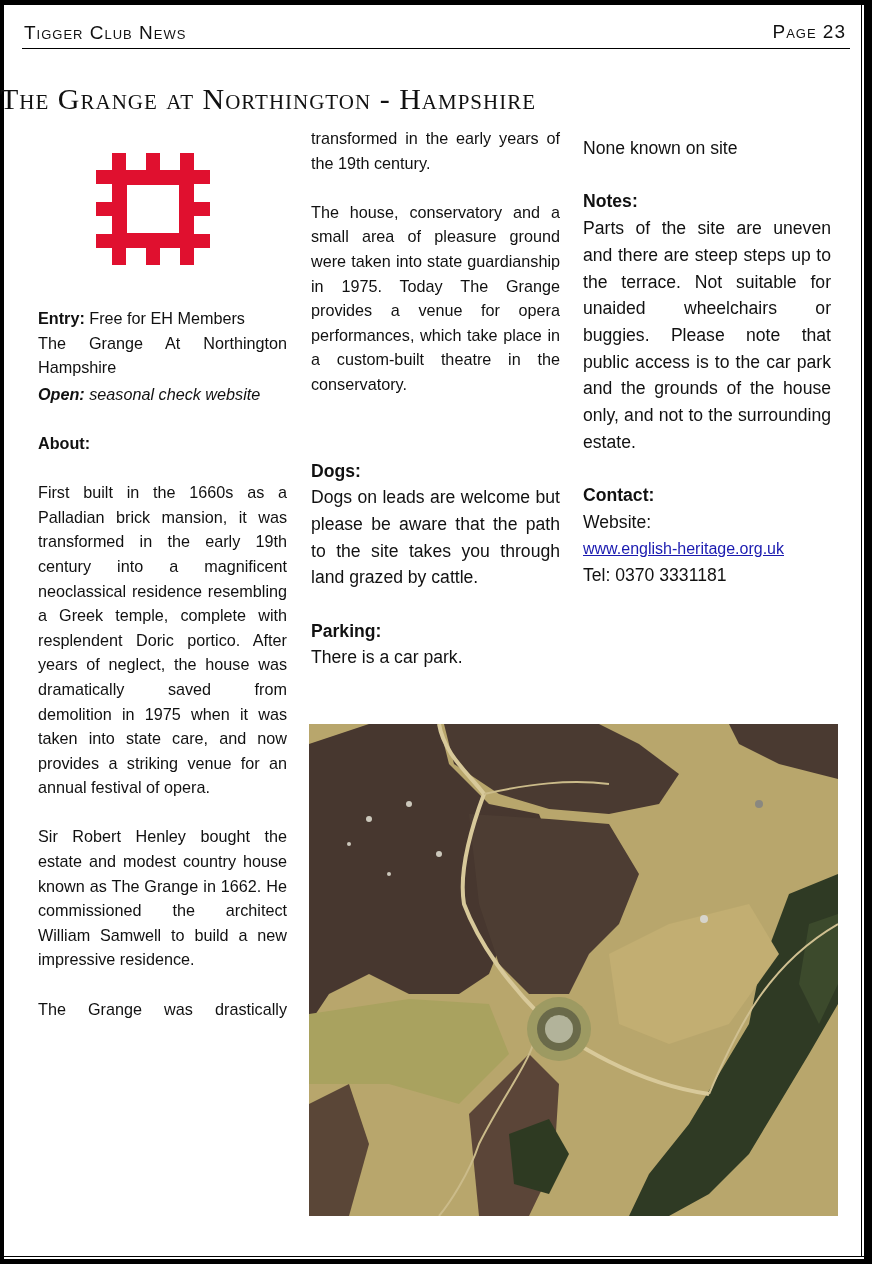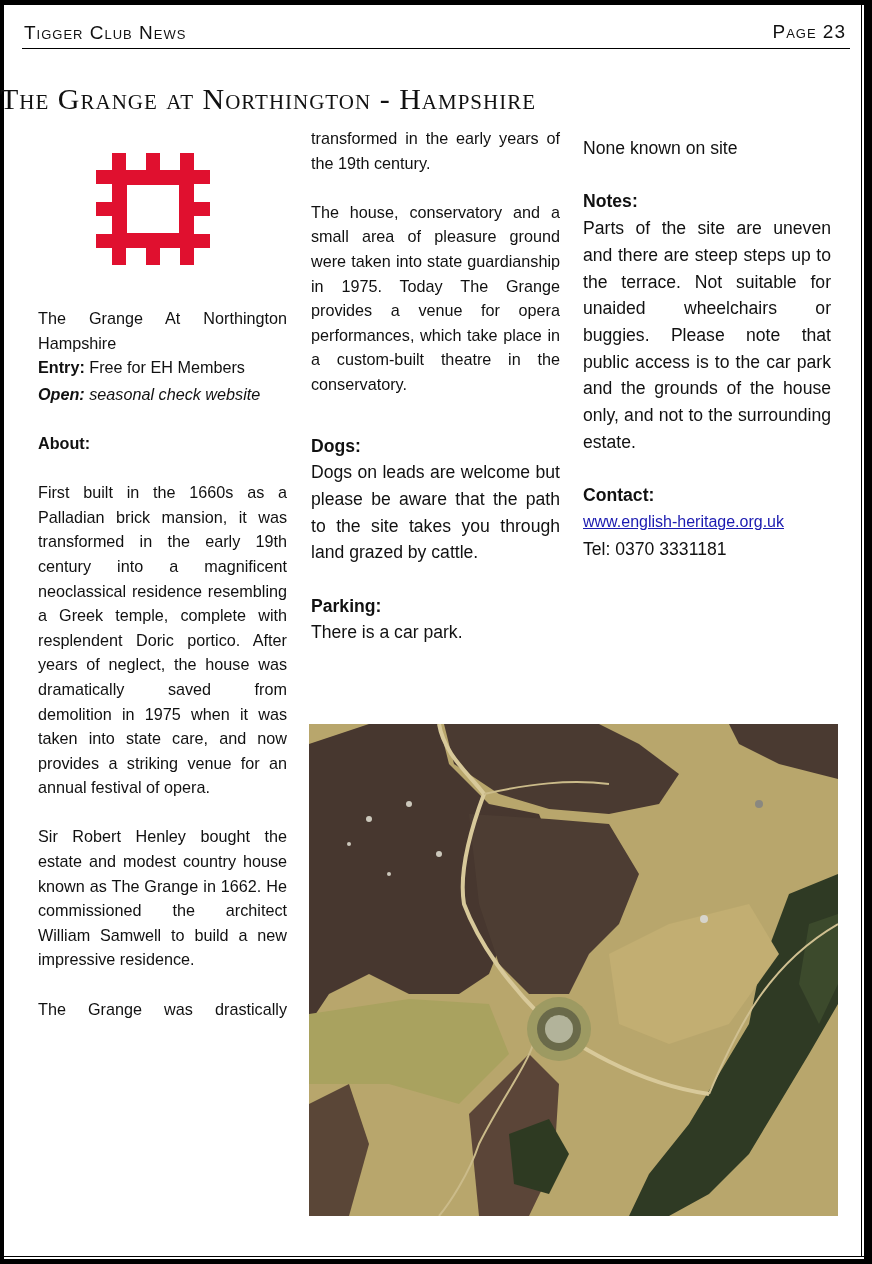--- a/index.html
+++ b/index.html
@@ -21,21 +21,21 @@
 
   .col { position: absolute; font-family: "Liberation Sans", sans-serif; font-size: 16.2px; line-height: 24.6px; text-align: justify; color: #111; }
   .col p { margin: 0; }
   .col .gap { height: 24.6px; }
   .col b { font-weight: bold; }
 
   .col1 { left: 38px; top: 306px; width: 249px; }
   .col2 { left: 311px; top: 126px; width: 249px; }
   .col3 { left: 583px; top: 135px; width: 248px; font-size: 17.6px; line-height: 26.7px; }
   .col3 .gap { height: 26.7px; }
-  .col2 .section { font-size: 17.6px; line-height: 26.7px; }
+  .col2 .section { font-size: 17.6px; line-height: 26.7px; margin-top: 25px; }
 
   .logo { position: absolute; left: 96px; top: 153px; width: 114px; height: 112px; }
 
   .link { color: #1a1ab0; text-decoration: underline; }
 
   .photo { position: absolute; left: 309px; top: 724px; width: 529px; height: 492px; overflow: hidden; background: #b9a66c; }
   .photo svg { display: block; }
 </style>
 </head>
 <body>
@@ -76,22 +76,22 @@
       <rect x="0" y="81" width="16" height="14"></rect>
 
       <rect x="98" y="17" width="16" height="14"></rect>
       <rect x="98" y="49" width="16" height="14"></rect>
       <rect x="98" y="81" width="16" height="14"></rect>
     </g>
   </svg>
 </div>
 
 <div class="col col1">
+  <p><b>Entry:</b> <span>Free for EH Members</span></p>
   <p>The Grange At Northington Hampshire</p>
-  <p><b>Entry:</b> <span>Free for EH Members</span></p>
   <p style="margin-top:2px;font-style:italic;"><b>Open:</b> <span>seasonal check website</span></p>
   <div class="gap"></div>
   <p><b>About:</b></p>
   <div class="gap"></div>
   <p>First built in the 1660s as a Palladian brick mansion, it was transformed in the early 19th century into a magnificent neoclassical residence resembling a Greek temple, complete with resplendent Doric portico. After years of neglect, the house was dramatically saved from demolition in 1975 when it was taken into state care, and now provides a striking venue for an annual festival of opera.</p>
   <div class="gap"></div>
   <p>Sir Robert Henley bought the estate and modest country house known as The Grange in 1662. He commissioned the architect William Samwell to build a new impressive residence.</p>
   <div class="gap"></div>
   <p style="text-align-last: justify;">The Grange was drastically</p>
 </div>
@@ -110,20 +110,21 @@
   </div>
 </div>
 
 <div class="col col3">
   <p>None known on site</p>
   <div class="gap"></div>
   <p><b>Notes:</b></p>
   <p>Parts of the site are uneven and there are steep steps up to the terrace. Not suitable for unaided wheelchairs or buggies. Please note that public access is to the car park and the grounds of the house only, and not to the surrounding estate.</p>
   <div class="gap"></div>
   <p><b>Contact:</b></p>
+  <p>Website:</p>
   <p style="font-size:16px;"><a class="link">www.english-heritage.org.uk</a></p>
   <p>Tel: 0370 3331181</p>
 </div>
 
 <div class="photo">
   <svg width="529" height="492" viewBox="0 0 529 492">
     <rect width="529" height="492" fill="#b8a66c"></rect>
 
     <path d="M0 20 L60 0 L130 0 L140 40 L180 80 L230 90 L250 140 L200 200 L180 250 L150 270 L100 270 L60 250 L20 270 L0 300 Z" fill="#47372f"></path>
     <path d="M135 0 L290 0 L330 20 L370 50 L350 80 L300 90 L240 85 L190 70 L145 40 Z" fill="#4a3a31"></path>

